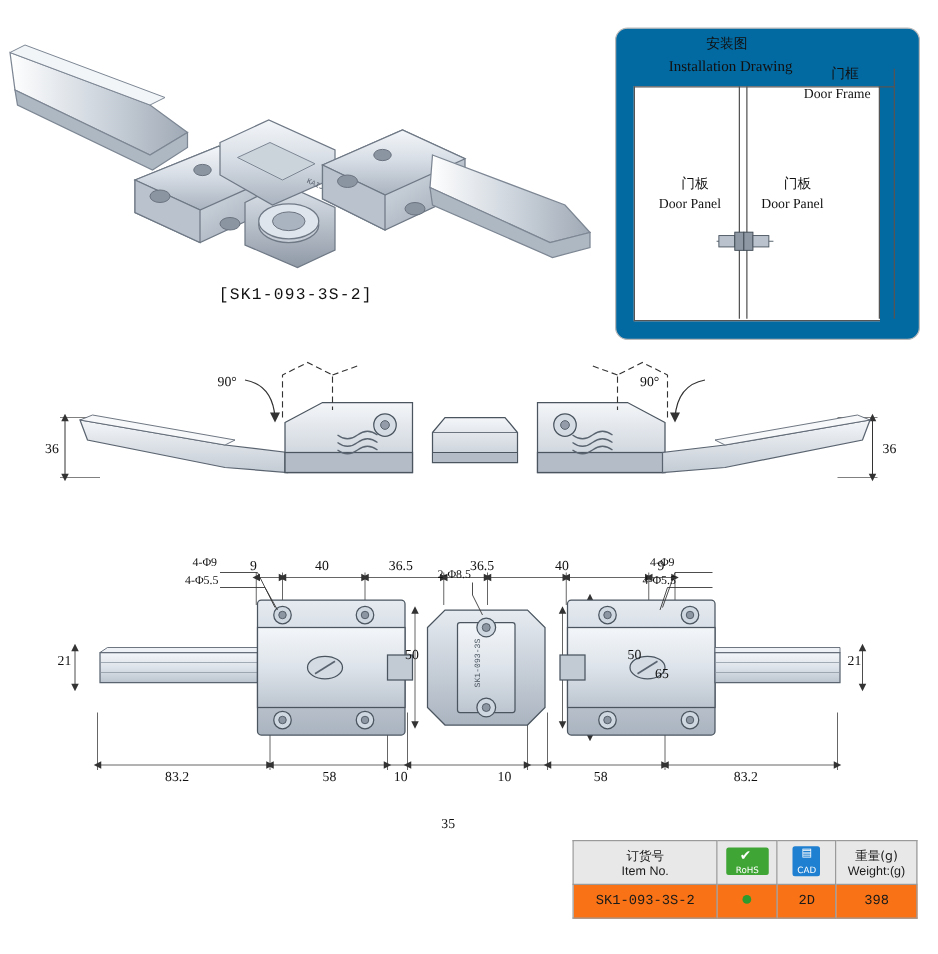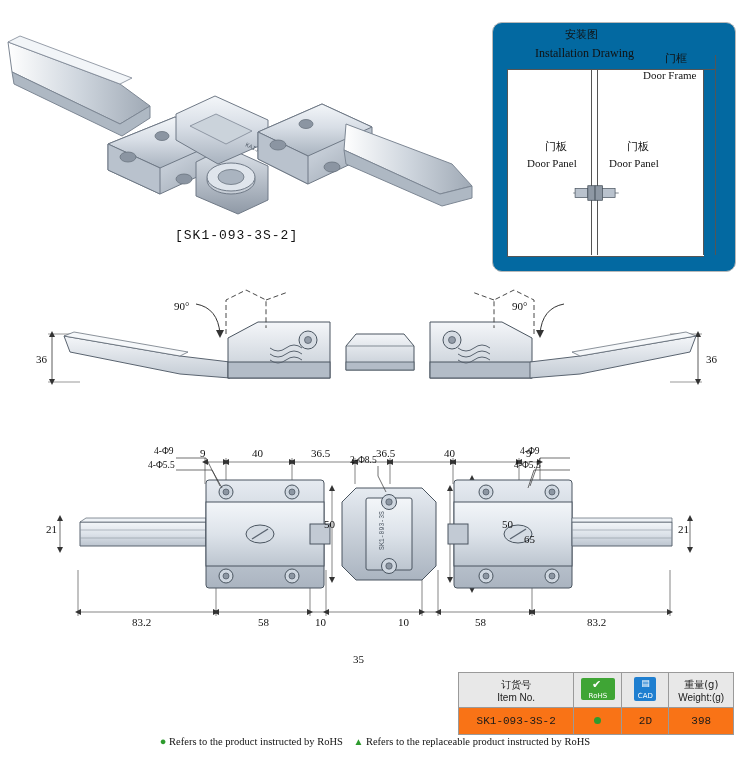--- a/index.html
+++ b/index.html
@@ -532,21 +532,14 @@
         <td>
           <span class="dot-green"></span>
         </td>
         <td>2D</td>
         <td>398</td>
       </tr>
     </tbody>
   </table>
 
 
-  <div class="abs" id="footnote">
-    <span class="mark-circle">●</span>
-    <span>Refers to the product instructed by RoHS</span>
-    &nbsp;&nbsp;
-    <span class="mark-tri">▲</span>
-    <span>Refers to the replaceable product instructed by RoHS</span>
-  </div>
 
 </div>
 
 </body></html>

